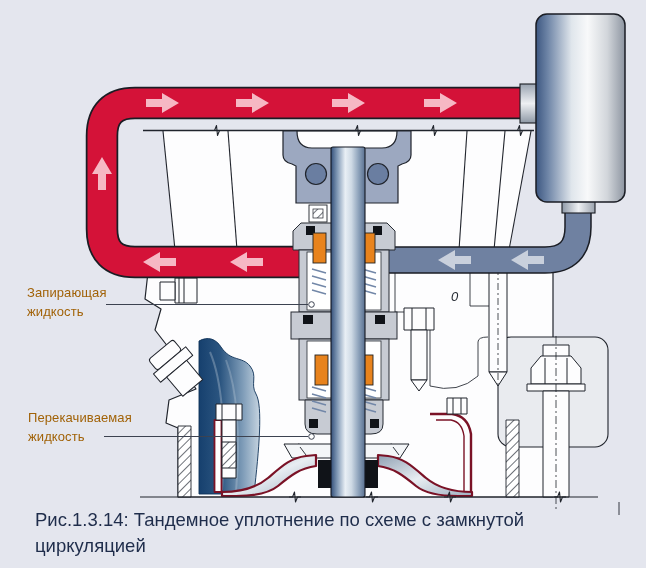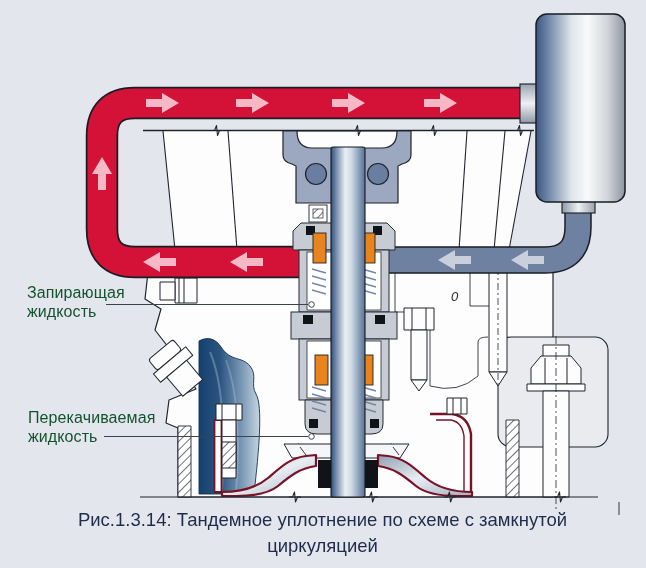--- a/index.html
+++ b/index.html
@@ -6,35 +6,34 @@
   .stage{
     position:relative;
     width:646px;height:568px;
     background:#e4e6ee;
     font-family:"Liberation Sans", sans-serif;
     overflow:hidden;
   }
   .stage svg{position:absolute;left:0;top:0;}
   .diagram-label{
     position:absolute;
-    font-size:16px;
+    font-size:13px;
     line-height:19px;
-    color:#14532d;
+    color:#a16207;
     letter-spacing:.1px;
   }
   .label-barrier{left:27px;top:283px;}
   .label-pumped{left:28px;top:408px;}
   .figure-caption{
     position:absolute;
     left:35px;top:507px;
     font-size:18.5px;
     line-height:26px;
     color:#1f2d4b;
     max-width:575px;
-    text-align:center;
   }
 </style>
 </head>
 <body>
 
 <div class="stage">
 
 <svg width="646" height="568" viewBox="0 0 646 568">
   <defs>
     <linearGradient id="shaftGrad" x1="0" y1="0" x2="1" y2="0">

